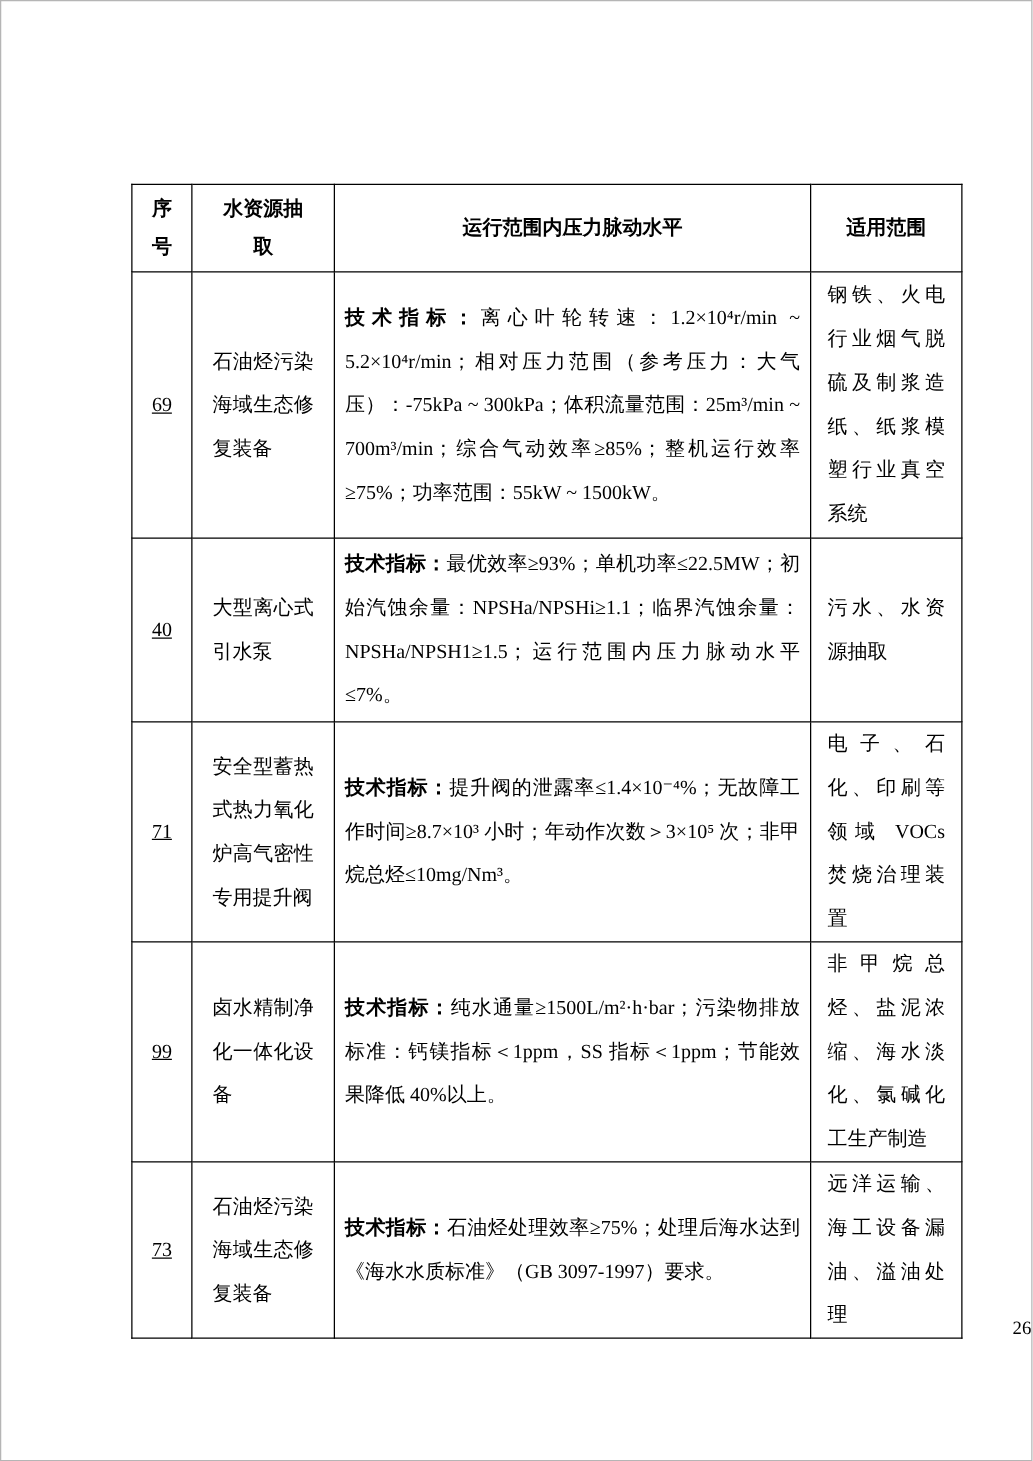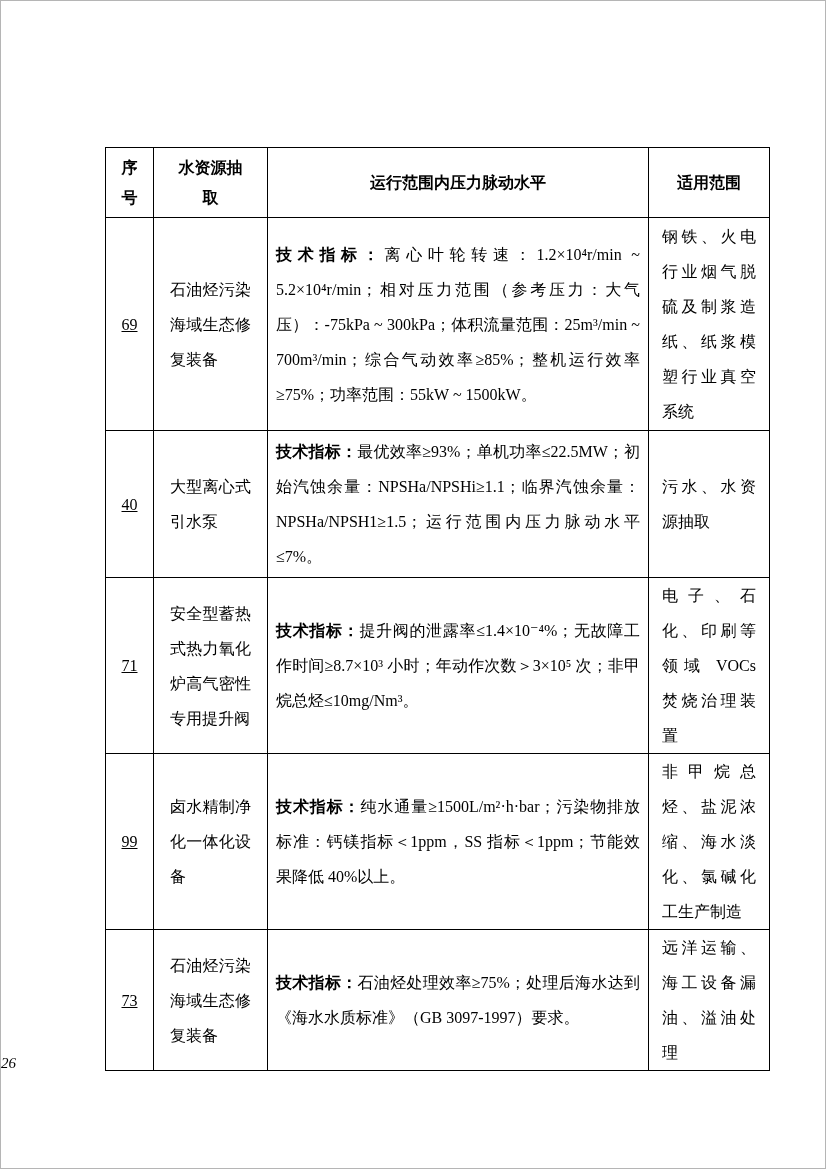--- a/index.html
+++ b/index.html
@@ -31,21 +31,21 @@
   td.c-scope{text-align:justify;padding:0 13px;}
   .spec-label,.section-cell{
     font-family:"Liberation Sans","DejaVu Sans",sans-serif;
     font-weight:bold;
   }
   td.section-cell{
     text-align:left;padding:0 8px;font-size:16px;line-height:40px;
   }
   .page-number{
     position:absolute;left:0;top:1052px;width:100%;
-    text-align:left;font-size:15px;line-height:20px;font-style:italic;
+    text-align:right;font-size:15px;line-height:20px;
   }
 </style>
 </head>
 <body>
 
 <table class="doc-table">
   <colgroup>
     <col style="width:48px">
       <col style="width:114px">
       <col style="width:381px">

